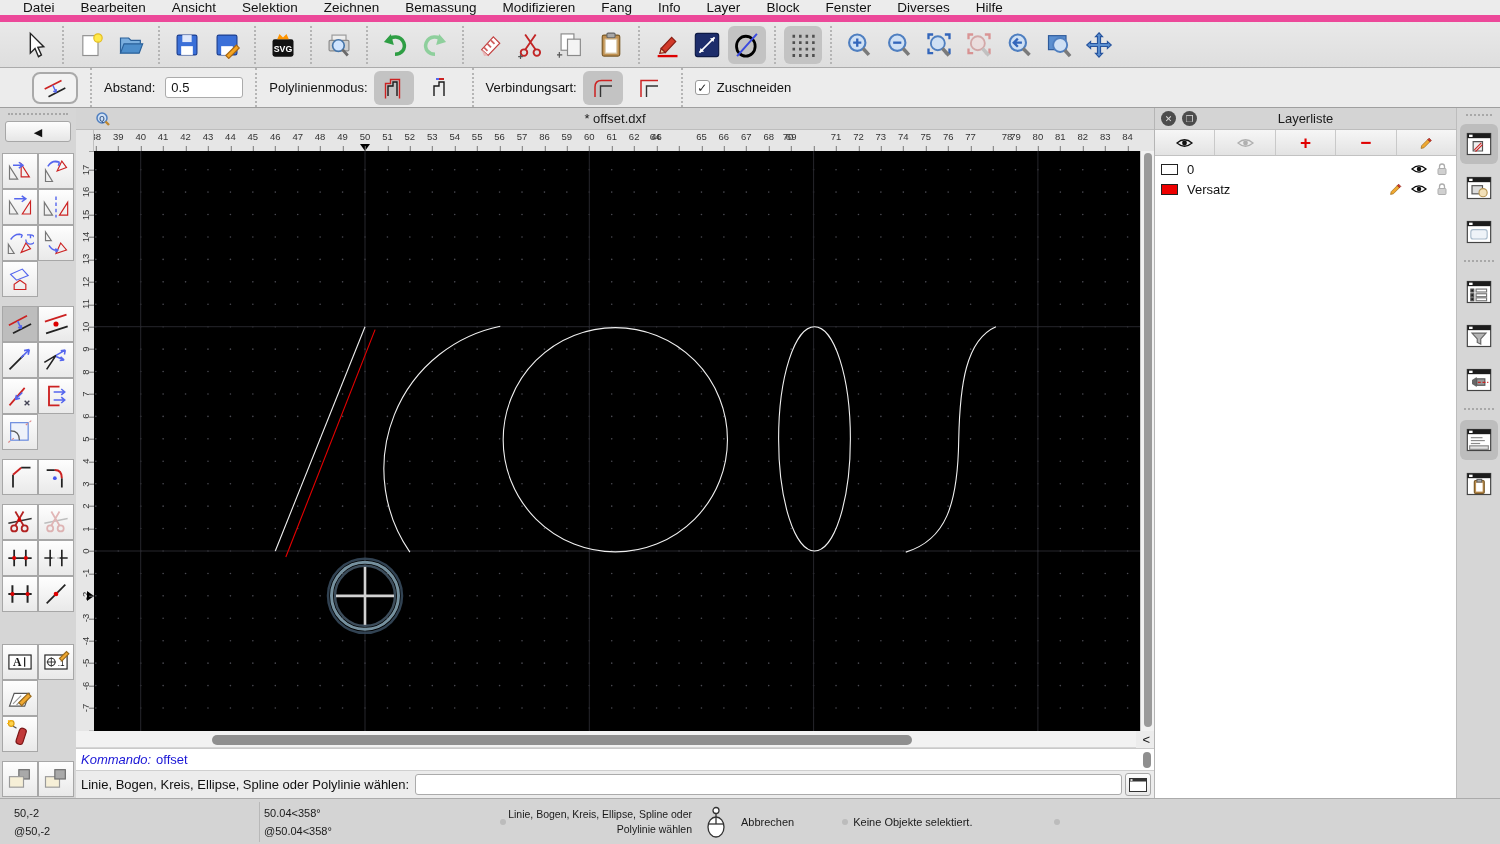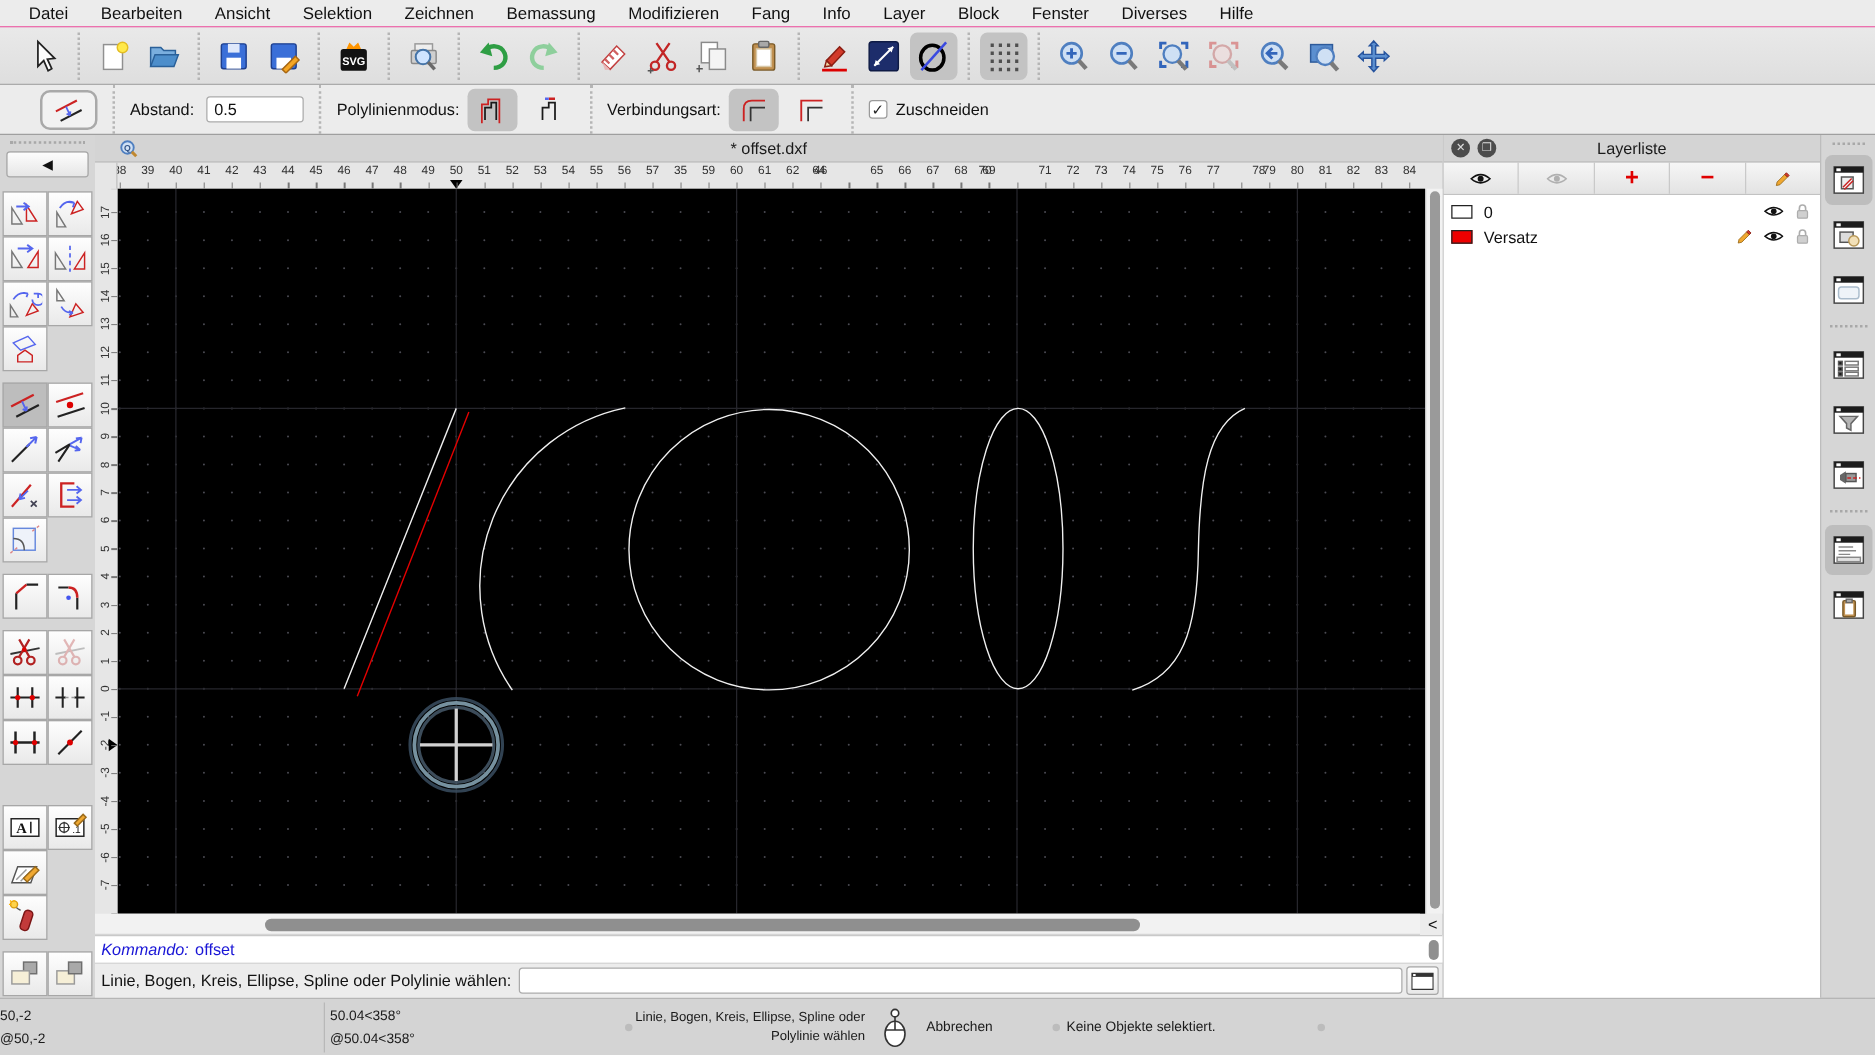--- a/index.html
+++ b/index.html
@@ -1,21 +1,21 @@
 <!DOCTYPE html>
 <html><head>
 <meta charset="utf-8">
 <style>
   * { margin:0; padding:0; box-sizing:border-box; }
   html,body { width:1500px; height:844px; overflow:hidden;
     font-family:"Liberation Sans","DejaVu Sans",sans-serif; background:#d9d9d9; }
 
   
   .menubar { height:22px; background:#ececec; display:flex; align-items:center;
-    padding-left:10px; font-size:13.5px; color:#111; border-bottom:1px solid #ec4899; }
+    padding-left:10px; font-size:13.5px; color:#111; border-bottom:7px solid #ec4899; }
   .menubar span { padding:0 13px; cursor:default; }
 
   
   .toolbar { height:46px; background:linear-gradient(#e9e9e9,#dedede);
     display:flex; align-items:center; padding:0 8px; border-bottom:1px solid #ababab; }
   .tb-group { display:flex; align-items:center; padding:0 7px; border-left:2px dotted #b5b5b5; }
   .tb-group:first-child { border-left:none; }
   .tb { width:38px; height:38px; display:flex; align-items:center; justify-content:center;
     border-radius:6px; margin:0 1px; }
   .tb.sel { background:#c3c3c3; }
@@ -129,21 +129,21 @@
     flex-direction:column; align-items:center; }
   .rs-handle { width:26px; height:4px; margin:6px 0 4px 0; border-top:2px dotted #a8a8a8; }
   .rs-sep { width:30px; height:4px; margin:6px 0; border-top:2px dotted #a8a8a8; }
   .rs { width:38px; height:40px; border-radius:6px; margin:2px 0; display:flex; align-items:center; justify-content:center; }
   .rs.sel { background:#bdbdbd; }
   .rs svg { width:28px; height:28px; }
 
   
   .statusbar { height:46px; background:#d4d4d4; border-top:1px solid #ababab; display:flex;
     align-items:center; font-size:11px; color:#1a1a1a; }
-  .sb-coords { width:259px; padding-left:0; display:flex; flex-direction:column; justify-content:space-between; gap:6px; }
+  .sb-coords { width:259px; padding-left:14px; display:flex; flex-direction:column; justify-content:space-between; gap:6px; }
   .sb-div { width:1px; height:40px; background:#b8b8b8; }
   .sb-polar { width:240px; padding-left:4px; display:flex; flex-direction:column; justify-content:center; gap:6px; }
   .sb-dot { width:6px; height:6px; border-radius:50%; background:#bcbcbc; flex:none; }
   .sb-hint { width:186px; text-align:right; font-size:10.5px; line-height:1.35; }
   .mouse-icon { width:24px; height:32px; margin-left:12px; flex:none; }
   .sb-abbrechen { margin-left:13px; }
 </style>
 </head>
 <body>
 
@@ -929,21 +929,21 @@
           <span style="left: 226.14px;">48</span>
           <span style="left: 248.57px;">49</span>
           <span style="left: 271px;">50</span>
           <span style="left: 293.43px;">51</span>
           <span style="left: 315.86px;">52</span>
           <span style="left: 338.29px;">53</span>
           <span style="left: 360.72px;">54</span>
           <span style="left: 383.15px;">55</span>
           <span style="left: 405.58px;">56</span>
           <span style="left: 428.01px;">57</span>
-          <span style="left: 450.44px;">35</span>
+          <span style="left: 450.44px;">86</span>
           <span style="left: 472.87px;">59</span>
           <span style="left: 495.3px;">60</span>
           <span style="left: 517.73px;">61</span>
           <span style="left: 540.16px;">62</span>
           <span style="left: 562.59px;">46</span>
           <span style="left: 561px;">64</span>
           <span style="left: 607.45px;">65</span>
           <span style="left: 629.88px;">66</span>
           <span style="left: 652.31px;">67</span>
           <span style="left: 674.74px;">68</span>

